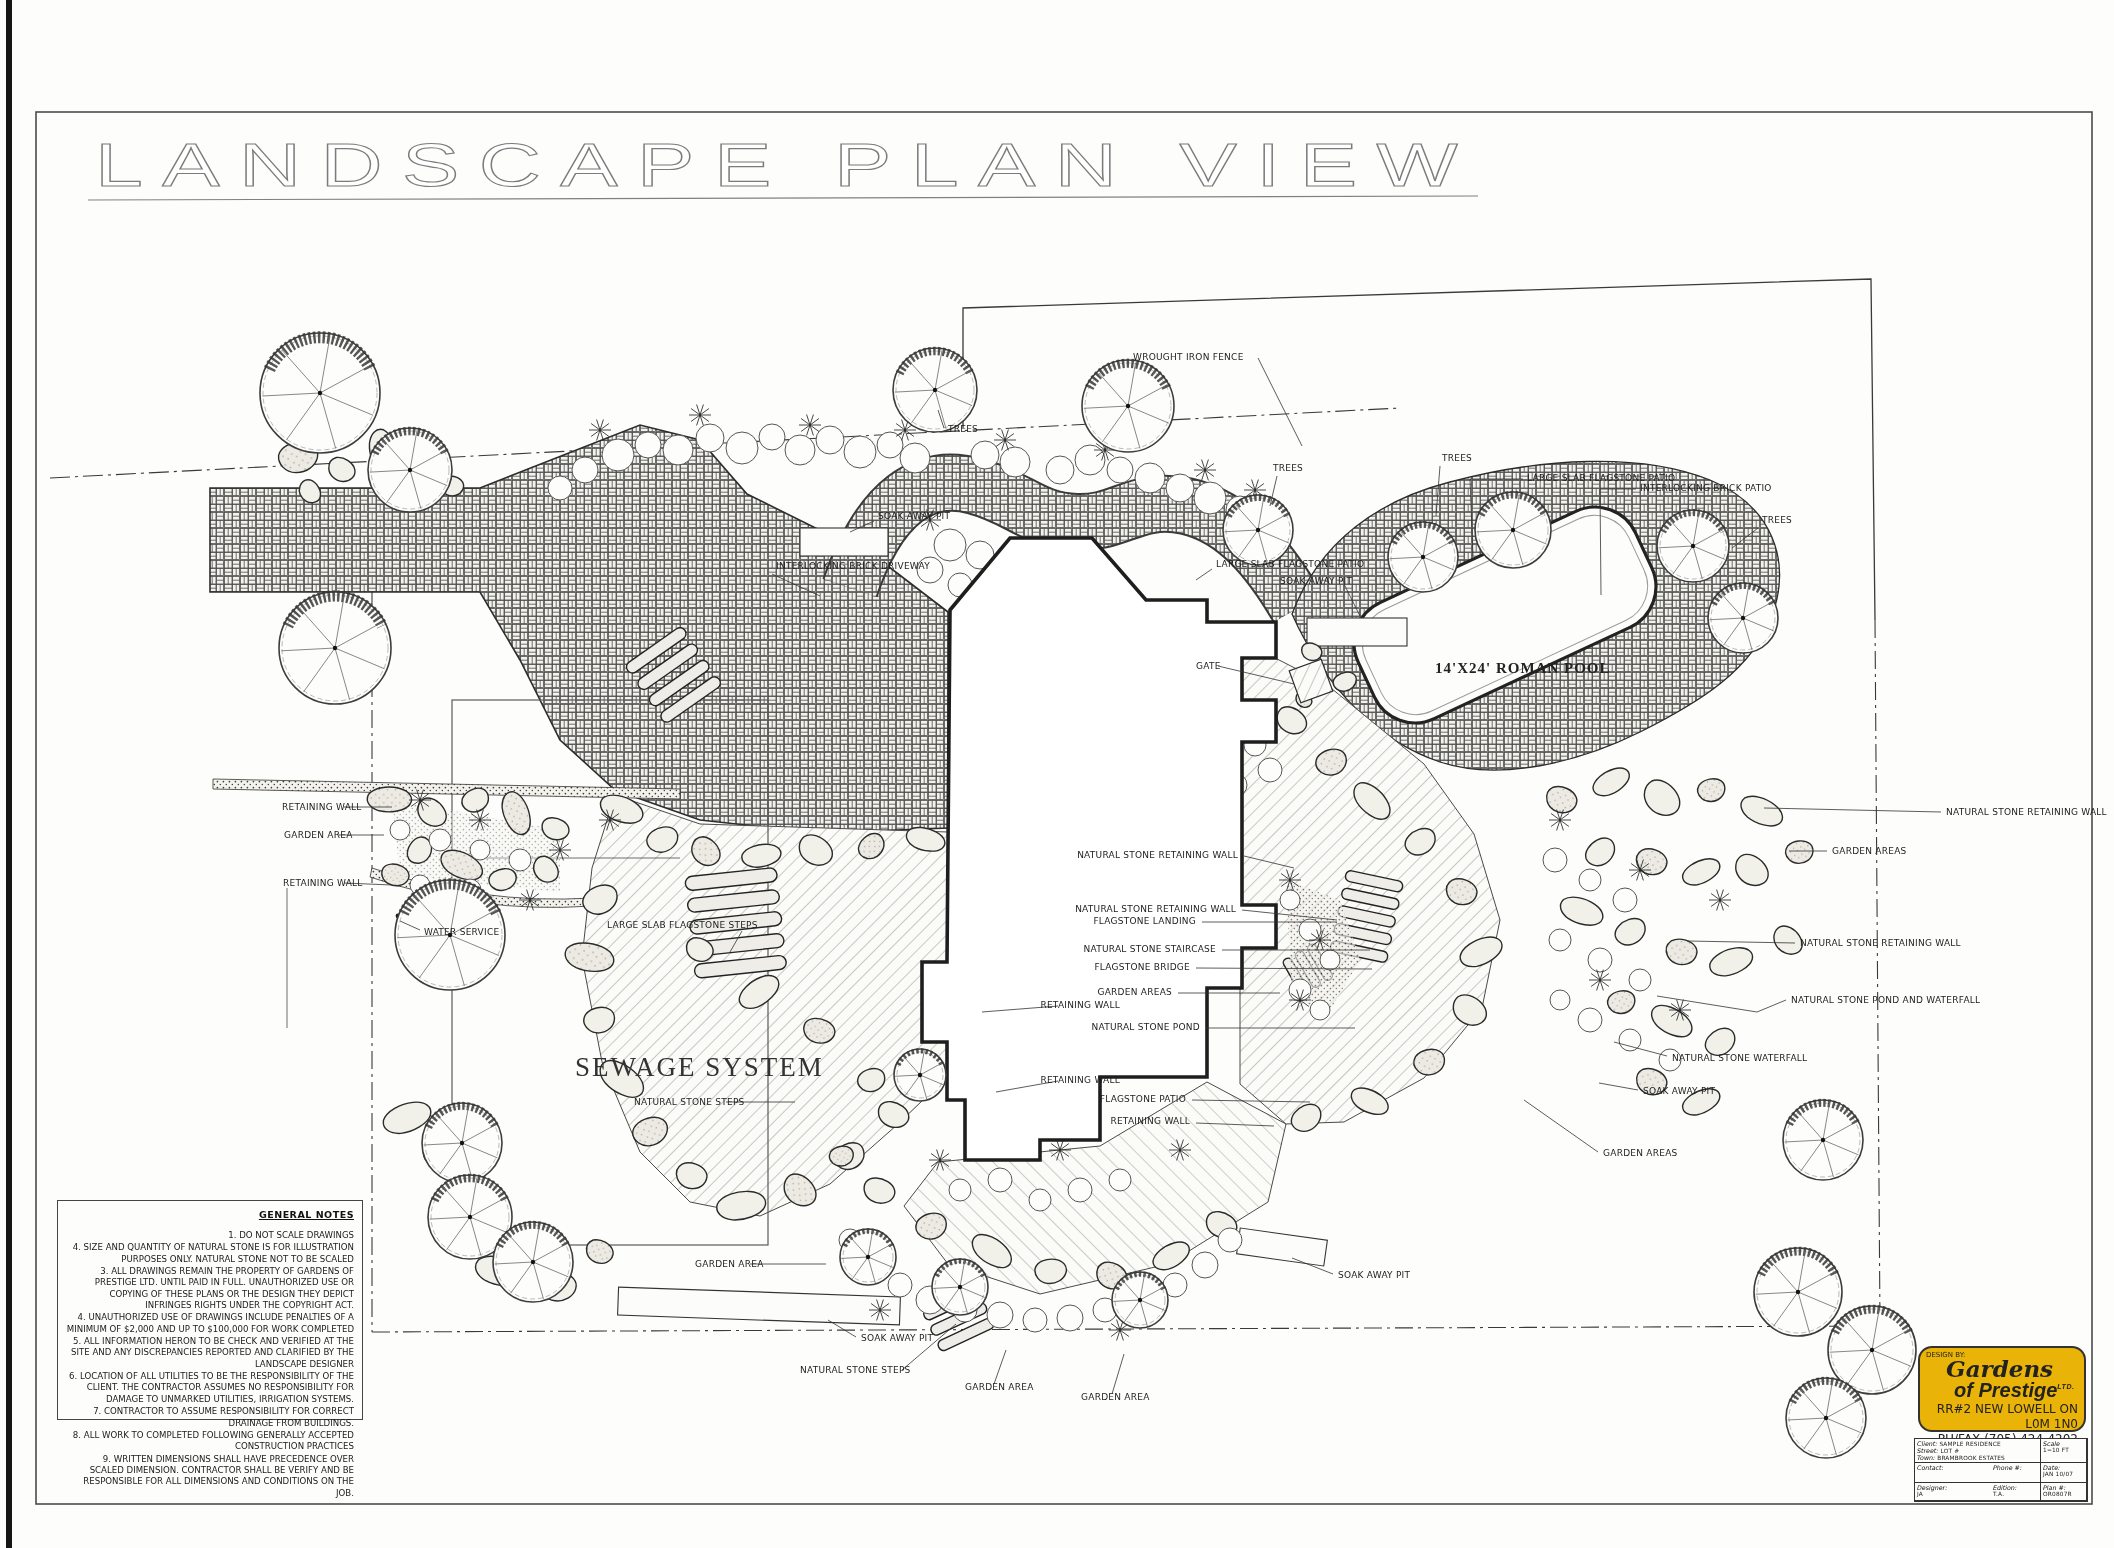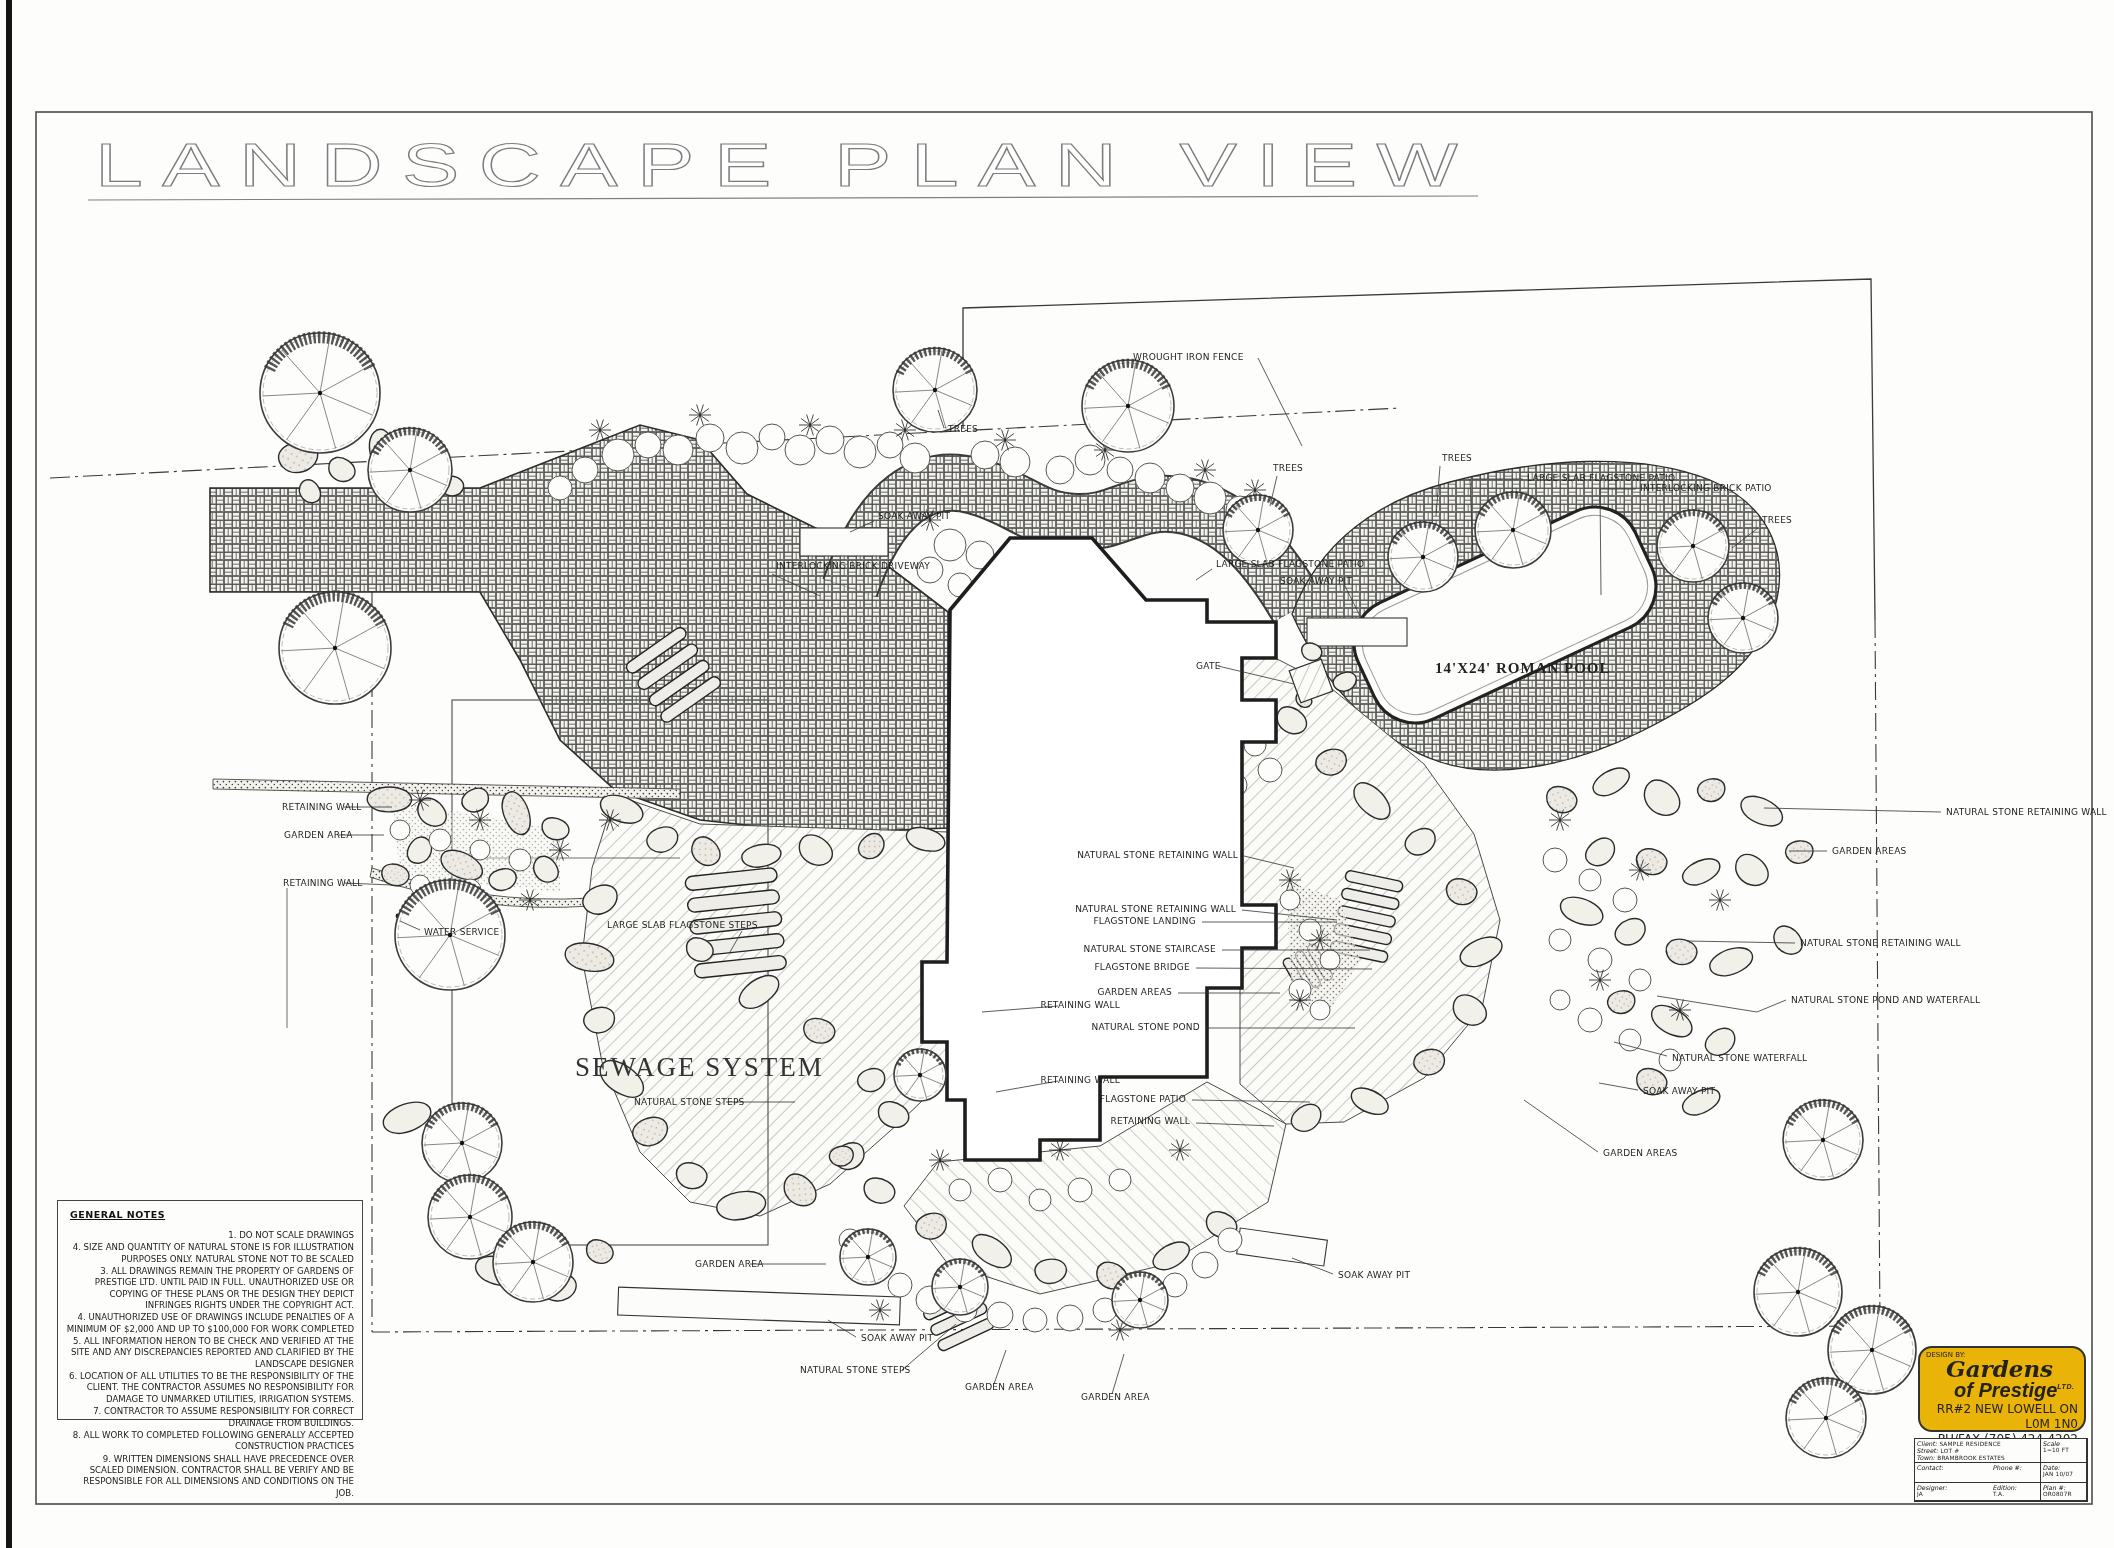--- a/index.html
+++ b/index.html
@@ -5,21 +5,21 @@
   html,body{margin:0;padding:0;background:#e8e8e6;}
   .page{position:relative;width:2114px;height:1548px;background:#fdfdfb;overflow:hidden;
         font-family:"DejaVu Sans",sans-serif;color:#222;padding-left:28px;}
   svg{position:absolute;left:0;top:0;}
   .leader{fill:none;stroke:#333;stroke-width:.8;}
   .pl{font-family:"DejaVu Sans",sans-serif;font-size:9px;letter-spacing:.25px;fill:#1d1d1d;}
   .serif-lg{font-family:"Liberation Serif","DejaVu Serif",serif;font-size:27px;letter-spacing:2px;fill:#333;}
   .serif-md{font-family:"Liberation Serif","DejaVu Serif",serif;font-size:15px;letter-spacing:1px;fill:#222;font-weight:bold;}
   .notes-box{position:absolute;left:57px;top:1200px;width:306px;height:220px;border:1.3px solid #444;
              padding:6px 8px;box-sizing:border-box;background:rgba(253,253,251,.85);}
-  .notes-title{font-size:9.5px;letter-spacing:.5px;text-decoration:underline;margin:2px 0 10px 4px;font-weight:bold;color:#111;}
+  .notes-title{font-size:9.5px;letter-spacing:.5px;text-decoration:underline;margin:2px 0 10px 4px;font-weight:bold;color:#111;text-align:right;}
   .note-item{font-size:8.6px;line-height:1.32;color:#1a1a1a;margin:0 0 1px 0;text-align:right;}
   .logo-box{position:absolute;left:1918px;top:1346px;width:168px;height:86px;border:2px solid #333;
             border-radius:14px;background:#eab308;box-sizing:border-box;padding:3px 6px;}
   .design-by{font-size:7px;color:#222;}
   .brand1{font-family:"DejaVu Serif","Liberation Serif",serif;font-style:italic;font-weight:bold;
           font-size:23px;line-height:.9;color:#222;margin-left:20px;}
   .brand2{font-family:Liberation Sans, sans-serif;font-style:italic;font-weight:bold;
           font-size:20px;line-height:1;color:#222;margin-left:28px;}
   .brand-ltd{font-size:7px;font-weight:bold;vertical-align:super;letter-spacing:.5px;}
   .addr{font-size:12px;text-align:right;line-height:1.25;margin-top:2px;color:#222;}

